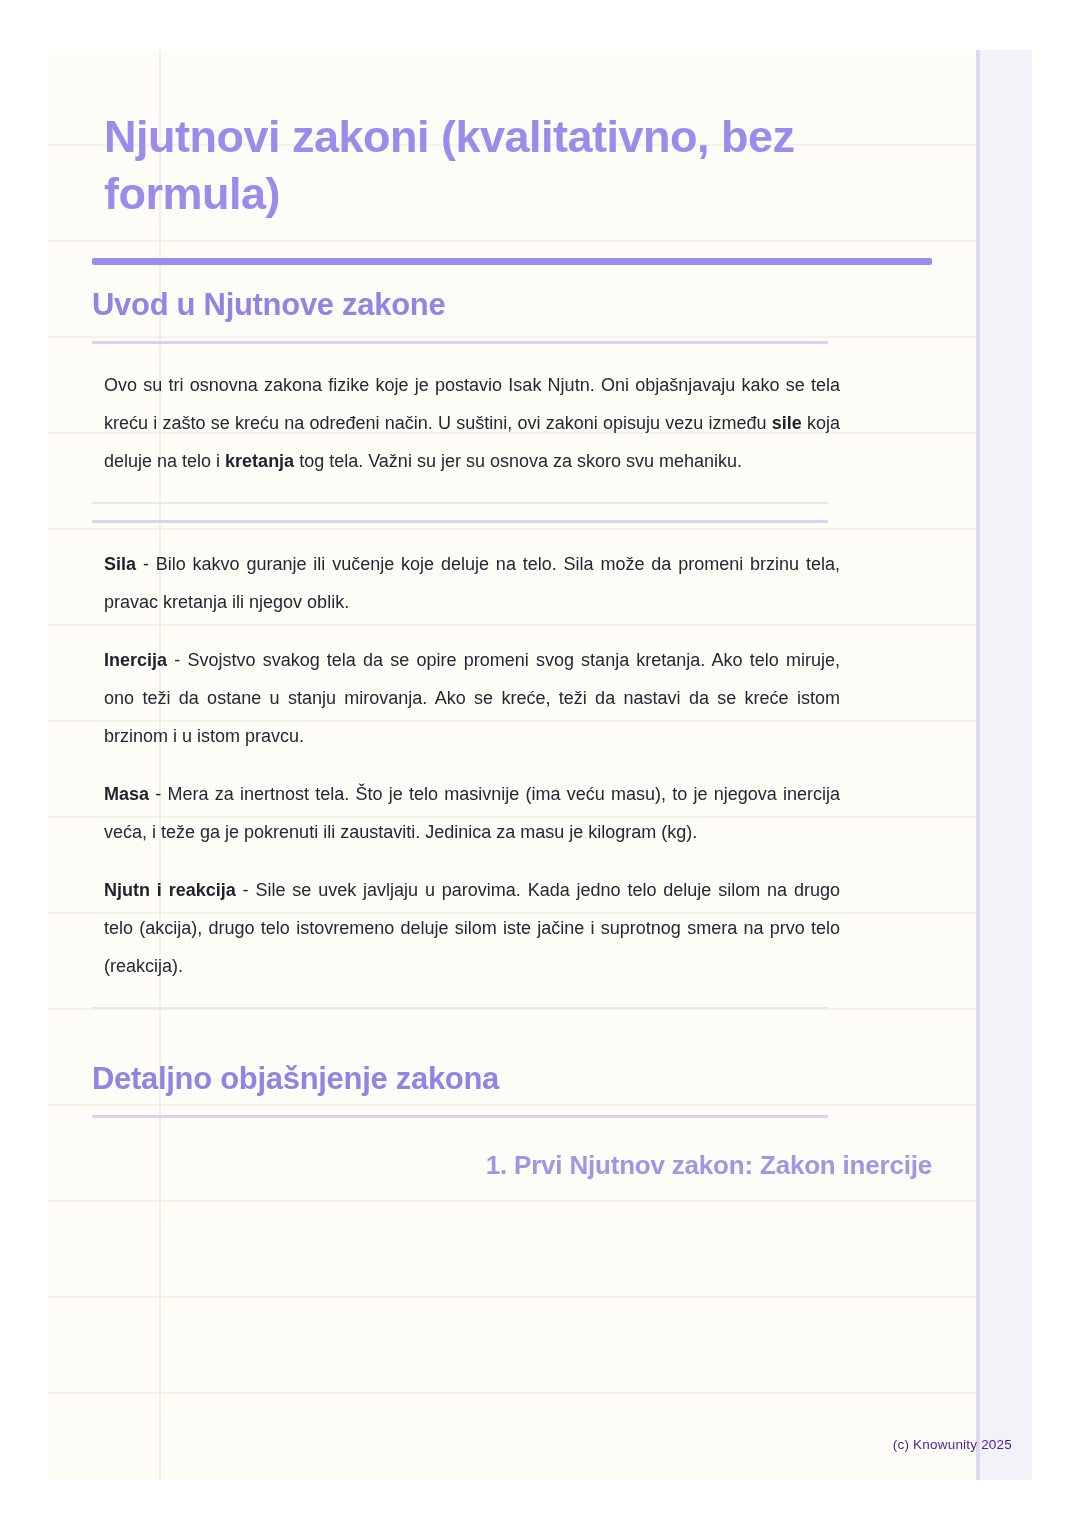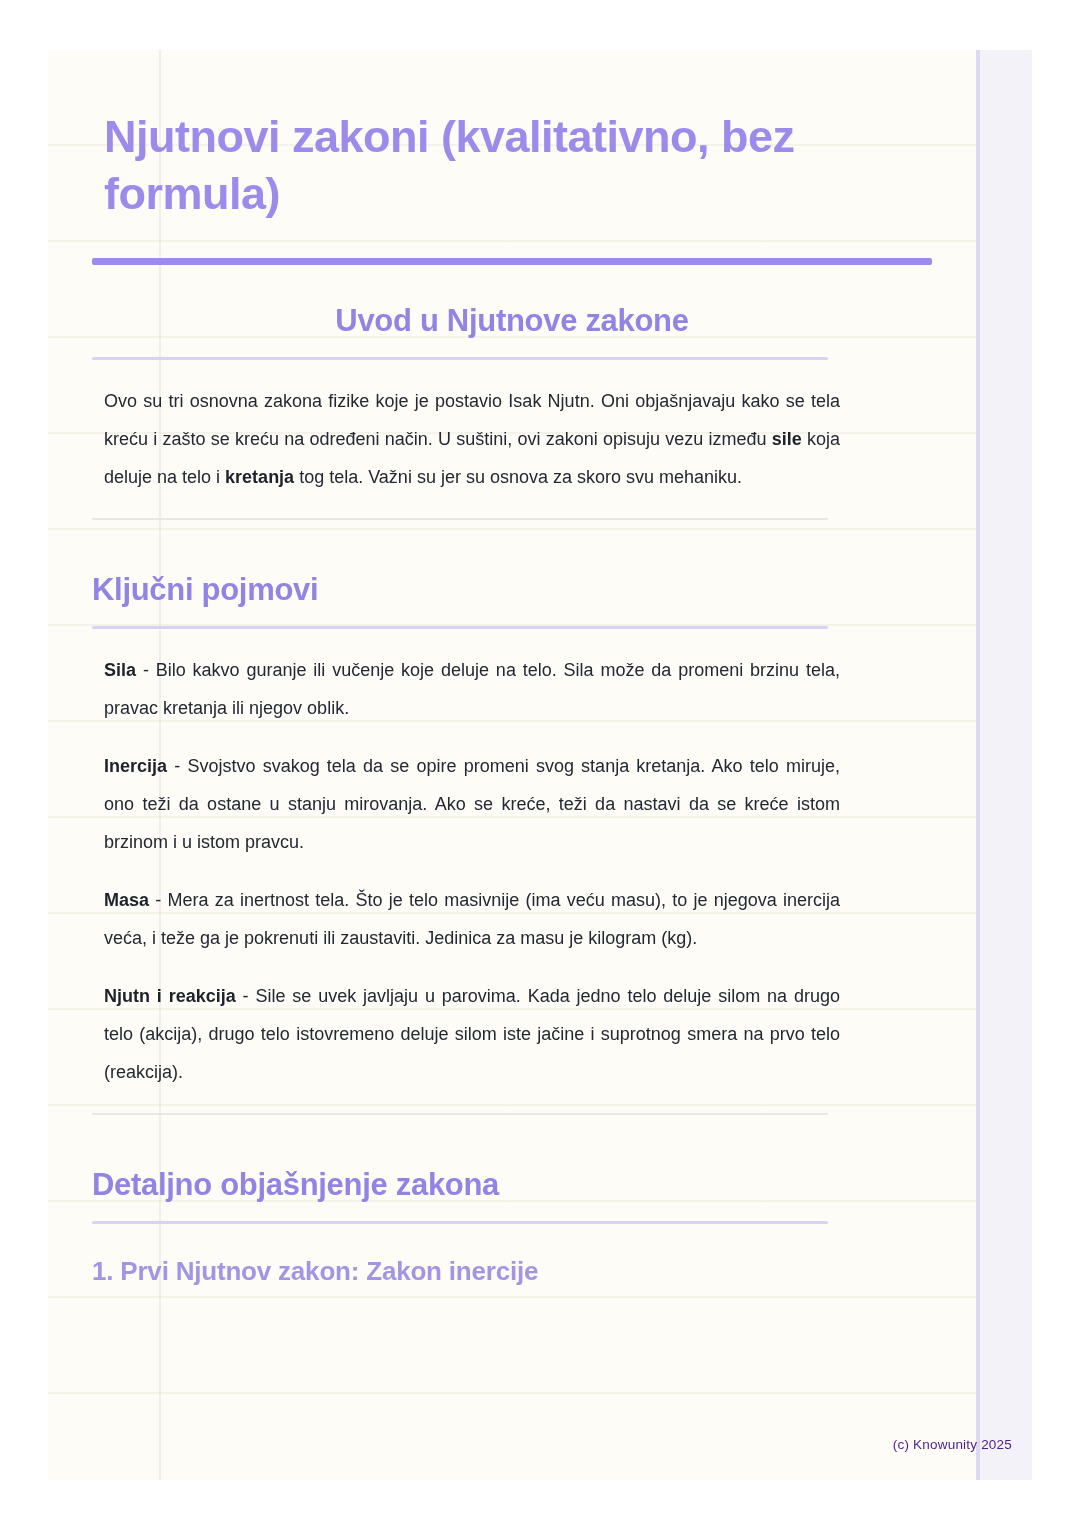--- a/index.html
+++ b/index.html
@@ -68,22 +68,21 @@
   }
   h2.section-heading {
     margin: 50px 0 0 0;
     font-size: 31px;
     line-height: 40px;
     font-weight: bold;
     letter-spacing: -0.3px;
     color: #9184E3;
   }
   h2.section-heading.first {
-    margin-top: 36px;
-    text-align: center;
+    margin-top: 20px;
   }
   .heading-rule {
     margin-top: 16px;
     width: 736px;
     height: 3px;
     border-radius: 2px;
     background: #D9D2F4;
   }
   p.body-text {
     width: 736px;
@@ -106,20 +105,21 @@
     margin: 22px 0 0 0;
     width: 736px;
   }
   h3.subsection-heading {
     margin: 30px 0 0 0;
     font-size: 26px;
     line-height: 34px;
     font-weight: bold;
     letter-spacing: -0.2px;
     color: #A295E3;
+    text-align: right;
   }
   p.lead-text {
     margin-top: 24px;
     text-align: left;
   }
   .copyright-footer {
     position: absolute;
     top: 1437px;
     right: 68px;
     font-size: 13.5px;
@@ -140,21 +140,20 @@
 
     <div class="title-rule"></div>
 
     <h2 class="section-heading first">Uvod u Njutnove zakone</h2>
     <div class="heading-rule"></div>
 
     <p class="body-text"><span>Ovo su tri osnovna zakona fizike koje je postavio Isak Njutn. Oni objašnjavaju kako se tela kreću i zašto se kreću na određeni način. U suštini, ovi zakoni opisuju vezu između </span><strong>sile</strong><span> koja deluje na telo i </span><strong>kretanja</strong><span> tog tela. Važni su jer su osnova za skoro svu mehaniku.</span></p>
 
     <hr class="section-divider">
 
-    <h2 class="section-heading">Ključni pojmovi</h2>
     <div class="heading-rule"></div>
 
     <p class="body-text"><strong>Sila</strong><span> - Bilo kakvo guranje ili vučenje koje deluje na telo. Sila može da promeni brzinu tela, pravac kretanja ili njegov oblik.</span></p>
 
     <p class="body-text"><strong>Inercija</strong><span> - Svojstvo svakog tela da se opire promeni svog stanja kretanja. Ako telo miruje, ono teži da ostane u stanju mirovanja. Ako se kreće, teži da nastavi da se kreće istom brzinom i u istom pravcu.</span></p>
 
     <p class="body-text"><strong>Masa</strong><span> - Mera za inertnost tela. Što je telo masivnije (ima veću masu), to je njegova inercija veća, i teže ga je pokrenuti ili zaustaviti. Jedinica za masu je kilogram (kg).</span></p>
 
     <p class="body-text"><strong>Njutn i reakcija</strong><span> - Sile se uvek javljaju u parovima. Kada jedno telo deluje silom na drugo telo (akcija), drugo telo istovremeno deluje silom iste jačine i suprotnog smera na prvo telo (reakcija).</span></p>
 

